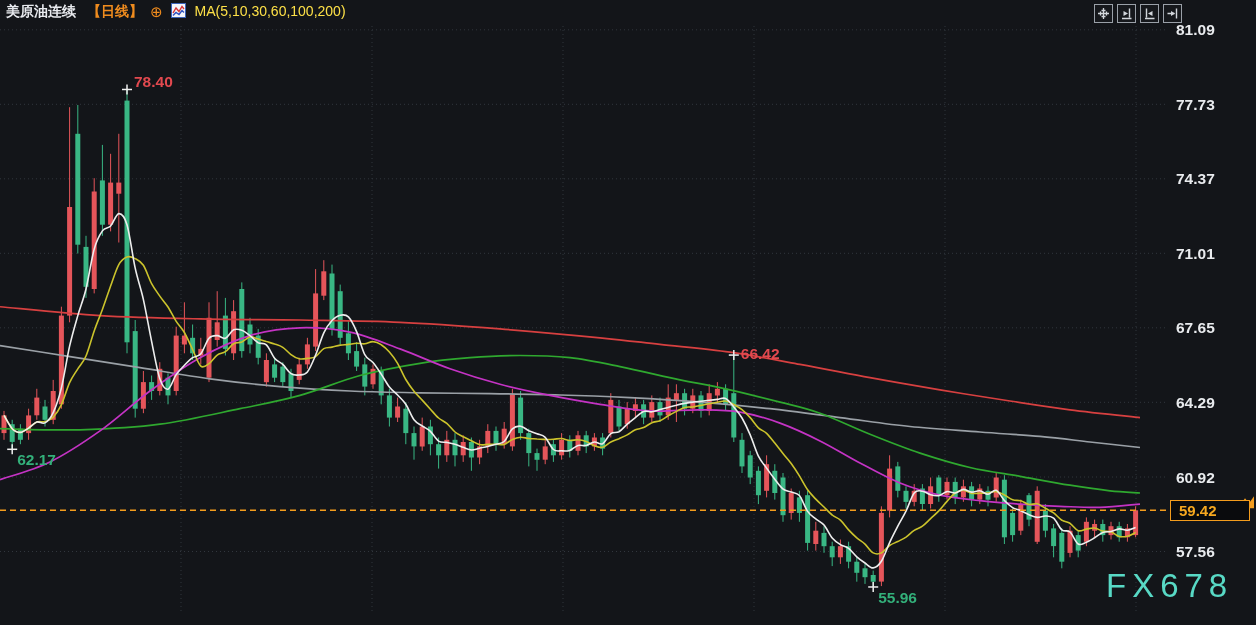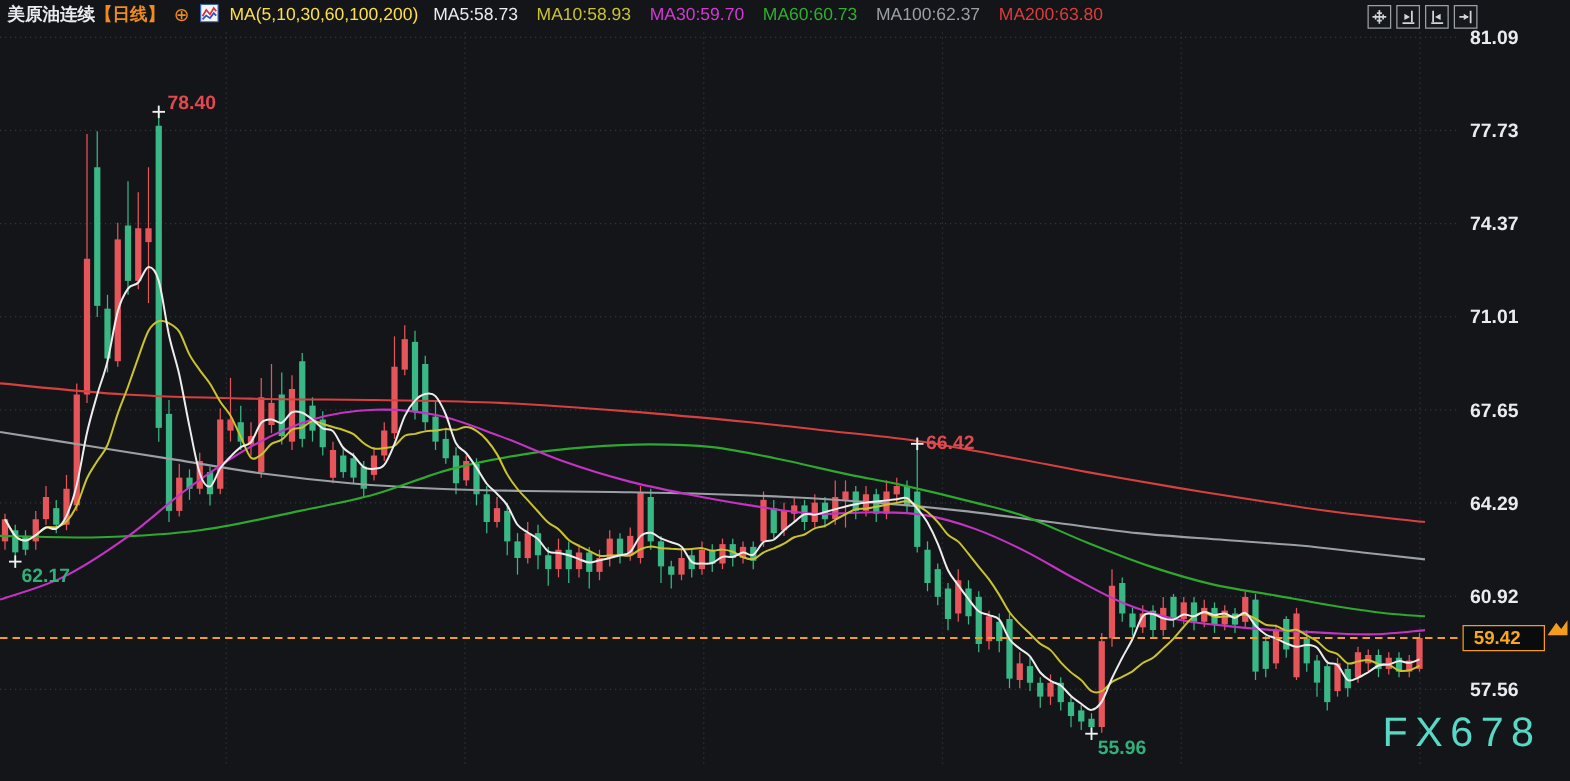--- a/index.html
+++ b/index.html
@@ -1,31 +1,31 @@
 <!DOCTYPE html>
 <html><head>
 <meta charset="utf-8">
 <style>
   html,body{margin:0;padding:0}
   body{width:1256px;height:625px;background:#131519;position:relative;overflow:hidden;
        font-family:"Liberation Sans",sans-serif;-webkit-font-smoothing:antialiased}
   .hdr{position:absolute;top:3px;left:6px;display:flex;align-items:flex-start;z-index:5;
        font-size:14px;color:#e7e9ed;white-space:nowrap}
   .hdr .sym{font-weight:700;color:#e9ebef}
-  .hdr .per{font-weight:700;color:#f08c1e;margin-left:0}
+  .hdr .per{font-weight:700;color:#f08c1e;margin-left:11px}
   .hdr .cross{color:#f08c1e;font-size:15px;margin-left:7px;cursor:pointer}
   .hdr .chico{margin-left:8px;display:inline-flex}
   .hdr .malab{margin-left:9px;color:#fde047}
   .legend{display:inline-flex;margin-left:12px}
   .legend span{margin-right:15px;font-weight:400}
   .toolbar{position:absolute;top:4px;left:1094px;display:flex;gap:4px;z-index:6}
   .tbtn{width:17px;height:17px;border:1px solid #9aa0a8;background:#16181c;display:flex;
         align-items:center;justify-content:center;cursor:pointer}
   #chart{position:absolute;left:0;top:0;z-index:1}
-  .pricebox{position:absolute;left:1170px;width:66px;height:21px;border:1px solid #f39c1d;
+  .pricebox{position:absolute;left:1170px;width:80px;height:21px;border:1px solid #f39c1d;
         background:#0a0b0d;color:#f6a81f;font-size:15px;font-weight:700;line-height:20px;
         padding-left:8px;box-sizing:border-box;z-index:7}
   .wm{position:absolute;left:1106px;top:567px;font-size:33px;letter-spacing:6px;
       color:#5eead4;opacity:.92;z-index:8;font-weight:400}
 </style>
 </head>
 <body>
 
 <svg id="chart" width="1256" height="625">
     <g stroke="#31363d" stroke-width="1" stroke-dasharray="1 3">
@@ -367,28 +367,20 @@
   <span class="per">【日线】</span>
   <span class="cross">⊕</span>
   <span class="chico">
     <svg width="15" height="15" viewBox="0 0 15 15">
       <rect x="0.5" y="0.5" width="14" height="14" fill="#f4f6fa" stroke="#3a63b8"></rect>
       <polyline points="2,10 5,5 8,8.5 11,3.5 13,6" fill="none" stroke="#d83434" stroke-width="1.4"></polyline>
       <polyline points="2,12.5 5,9.5 8,11.5 11,7.5 13,9.5" fill="none" stroke="#2f52c0" stroke-width="1.4"></polyline>
     </svg>
   </span>
   <span class="malab">MA(5,10,30,60,100,200)</span>
-  <span class="legend" id="legend">
-      <span style="color: rgb(237, 237, 237);">MA5:58.73</span>
-      <span style="color: rgb(203, 195, 44);">MA10:58.93</span>
-      <span style="color: rgb(212, 57, 212);">MA30:59.70</span>
-      <span style="color: rgb(47, 174, 47);">MA60:60.73</span>
-      <span style="color: rgb(154, 160, 166);">MA100:62.37</span>
-      <span style="color: rgb(224, 59, 59);">MA200:63.80</span>
-    </span>
 </div>
 
 <div class="toolbar">
   <span class="tbtn">
     <svg width="13" height="13" viewBox="0 0 13 13" stroke="#d2d6db" stroke-width="1.3" fill="none">
       <path d="M6.5 1v11M1 6.5h11M4.5 3.5h4M4.5 9.5h4M3.5 4.5v4M9.5 4.5v4"></path>
     </svg>
   </span>
   <span class="tbtn">
     <svg width="13" height="13" viewBox="0 0 13 13">

